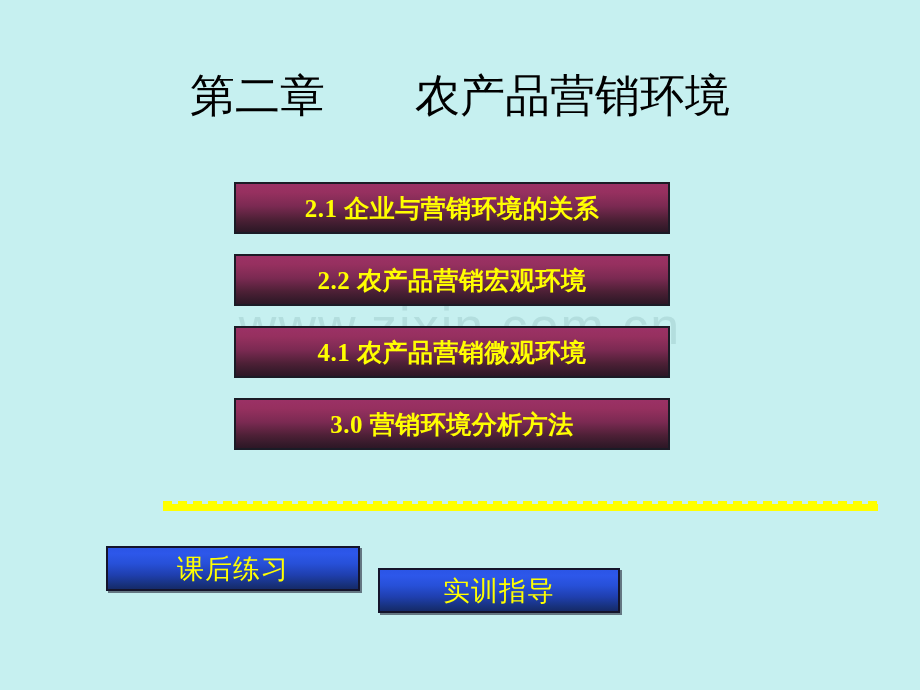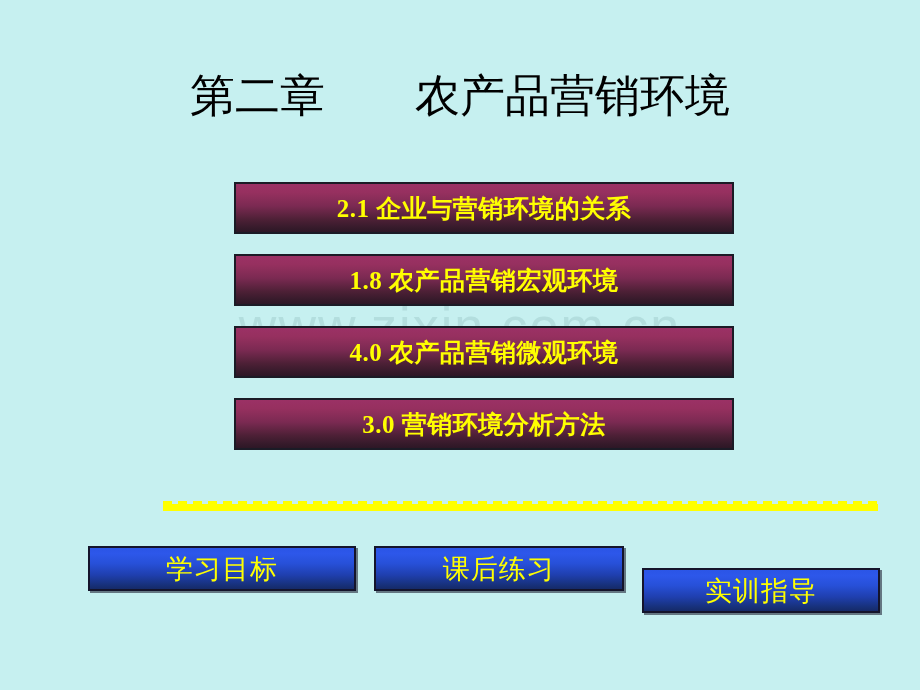--- a/index.html
+++ b/index.html
@@ -55,21 +55,21 @@
   
   .sections {
     position: absolute;
     left: 234px;
     top: 182px;
     width: 436px;
     z-index: 3;
   }
   .section-box {
     position: relative;
-    width: 500px;
+    width: 436px;
     height: 52px;
     margin-bottom: 20px;
     box-sizing: border-box;
     border: 2px solid #1b1b26;
     background: linear-gradient(to bottom,
         #9b3165 0%,
         #96305f 18%,
         #7b2a52 46%,
         #4d2036 74%,
         #351a2a 92%,
@@ -145,25 +145,25 @@
 
   <div class="slide-title">第二章　　农产品营销环境</div>
 
   <div class="sections">
 
     <div class="section-box">
       <span class="label">2.1 企业与营销环境的关系</span>
     </div>
 
     <div class="section-box">
-      <span class="label">1.8 农产品营销宏观环境</span>
-    </div>
-
-    <div class="section-box">
-      <span class="label">4.0 农产品营销微观环境</span>
+      <span class="label">2.2 农产品营销宏观环境</span>
+    </div>
+
+    <div class="section-box">
+      <span class="label">4.1 农产品营销微观环境</span>
     </div>
 
     <div class="section-box">
       <span class="label">3.0 营销环境分析方法</span>
     </div>
 
   </div>
 
   <div class="divider">
     <svg width="715" height="10" viewBox="0 0 715 10">
@@ -216,23 +216,20 @@
         <rect x="660" y="0" width="9" height="4"></rect>
         <rect x="675" y="0" width="9" height="4"></rect>
         <rect x="690" y="0" width="9" height="4"></rect>
         <rect x="705" y="0" width="9" height="4"></rect>
       </g>
     </svg>
   </div>
 
   <div class="button-row">
 
-    <div class="nav-button b0">
-      <span class="label">学习目标</span>
-    </div>
 
     <div class="nav-button b1">
       <span class="label">课后练习</span>
     </div>
 
     <div class="nav-button b2">
       <span class="label">实训指导</span>
     </div>
 
   </div>

